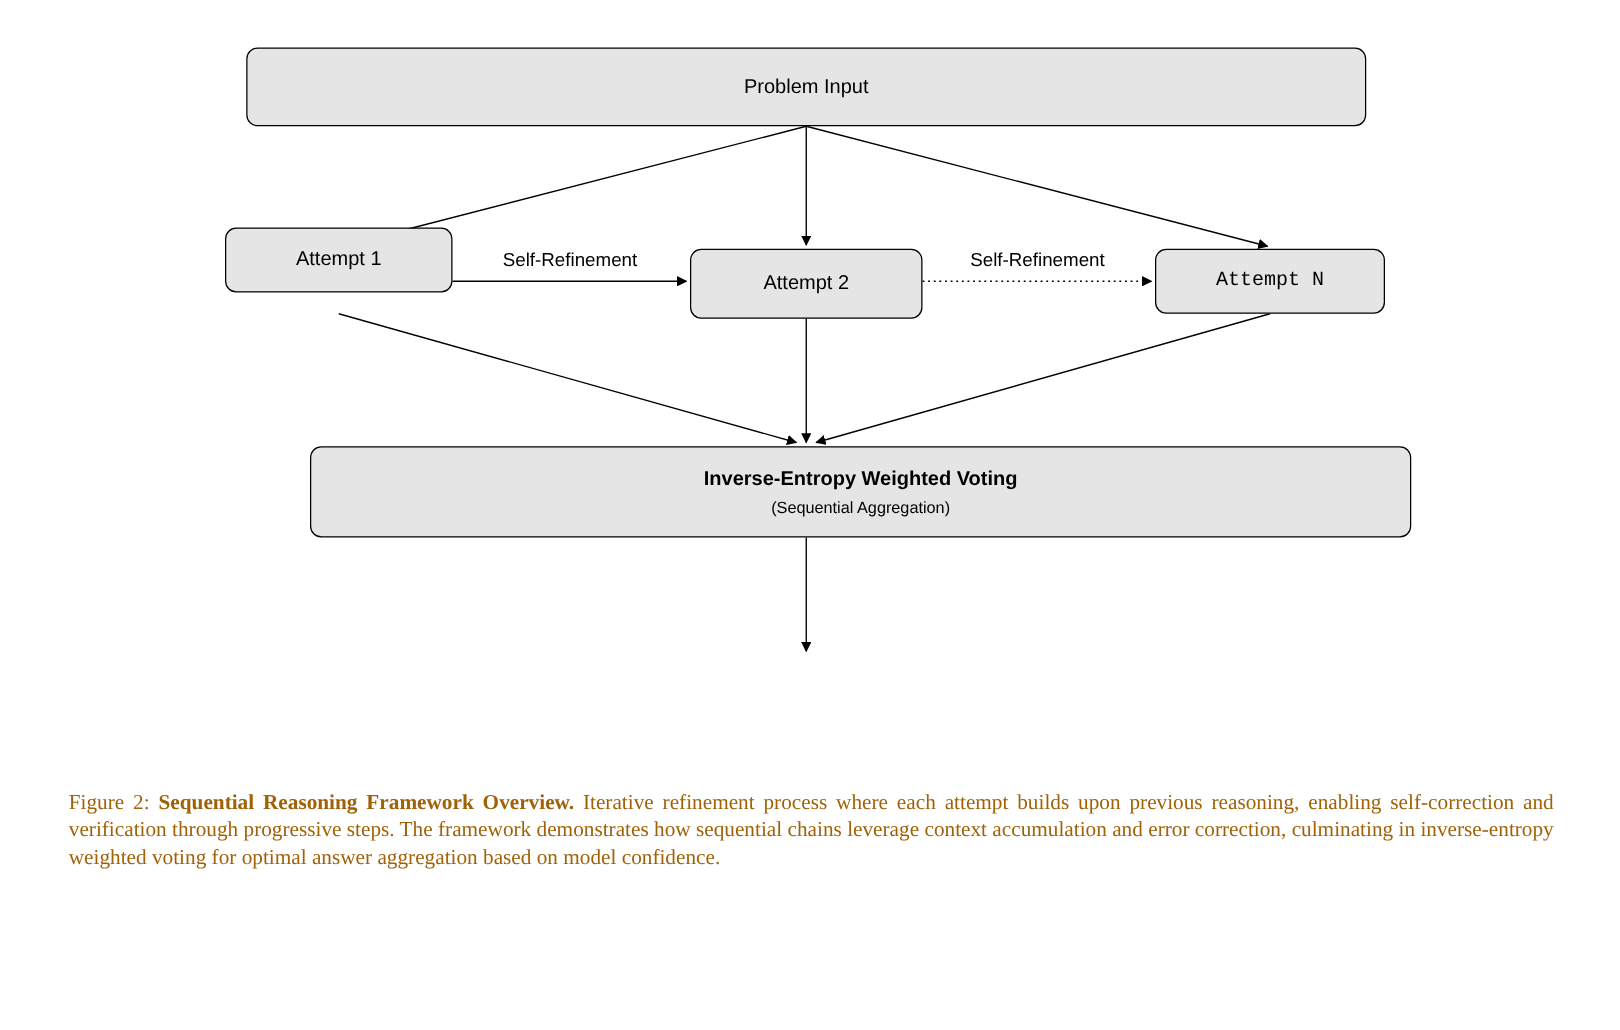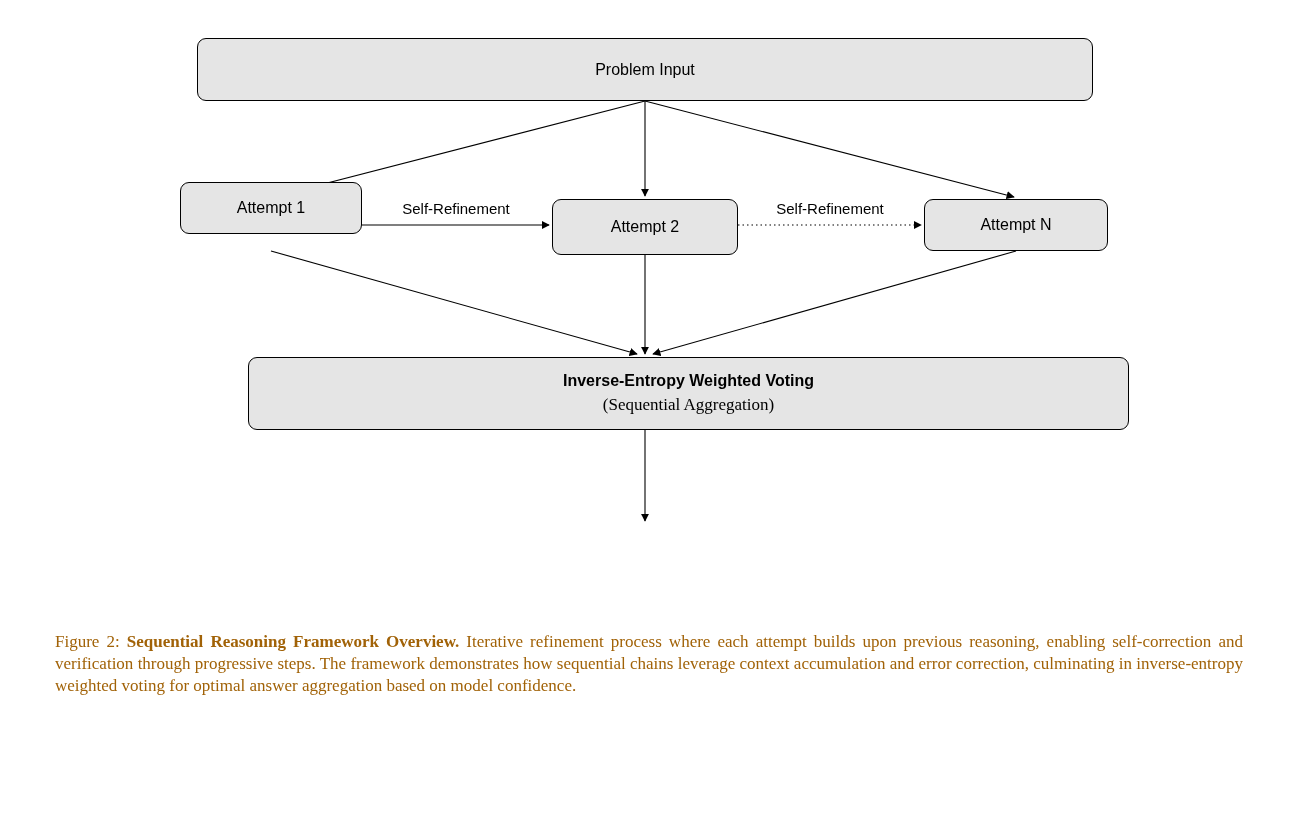--- a/index.html
+++ b/index.html
@@ -29,25 +29,25 @@
     flex-direction: column;
     align-items: center;
     justify-content: center;
     font-size: 16px;
     line-height: 1.2;
     color: #000000;
   }
   .node-problem  { left: 197px; top: 38px;  width: 896px; height: 63px; }
   .node-attempt1 { left: 180px; top: 182px; width: 182px; height: 52px; }
   .node-attempt2 { left: 552px; top: 199px; width: 186px; height: 56px; }
-  .node-attemptn { left: 924px; top: 199px; width: 184px; height: 52px; }
+  .node-attemptn { left: 924px; top: 199px; width: 184px; height: 52px; font-family: Liberation Mono, monospace; }
   .node-voting   { left: 248px; top: 357px; width: 881px; height: 73px; }
   .node-final    { left: 248px; top: 524px; width: 793px; height: 66px; }
   .voting-title { font-weight: bold; font-size: 16px; margin-bottom: 5px; }
-  .voting-subtitle { font-size: 17px; font-family: Liberation Serif, serif; }
+  .voting-subtitle { font-size: 13px; }
   .edge-label {
     position: absolute;
     transform: translate(-50%, -50%);
     font-size: 15px;
     white-space: nowrap;
     background: #ffffff;
     padding: 0 2px;
   }
   .edge-label-1 { left: 456px; top: 208px; }
   .edge-label-2 { left: 830px; top: 208px; }

